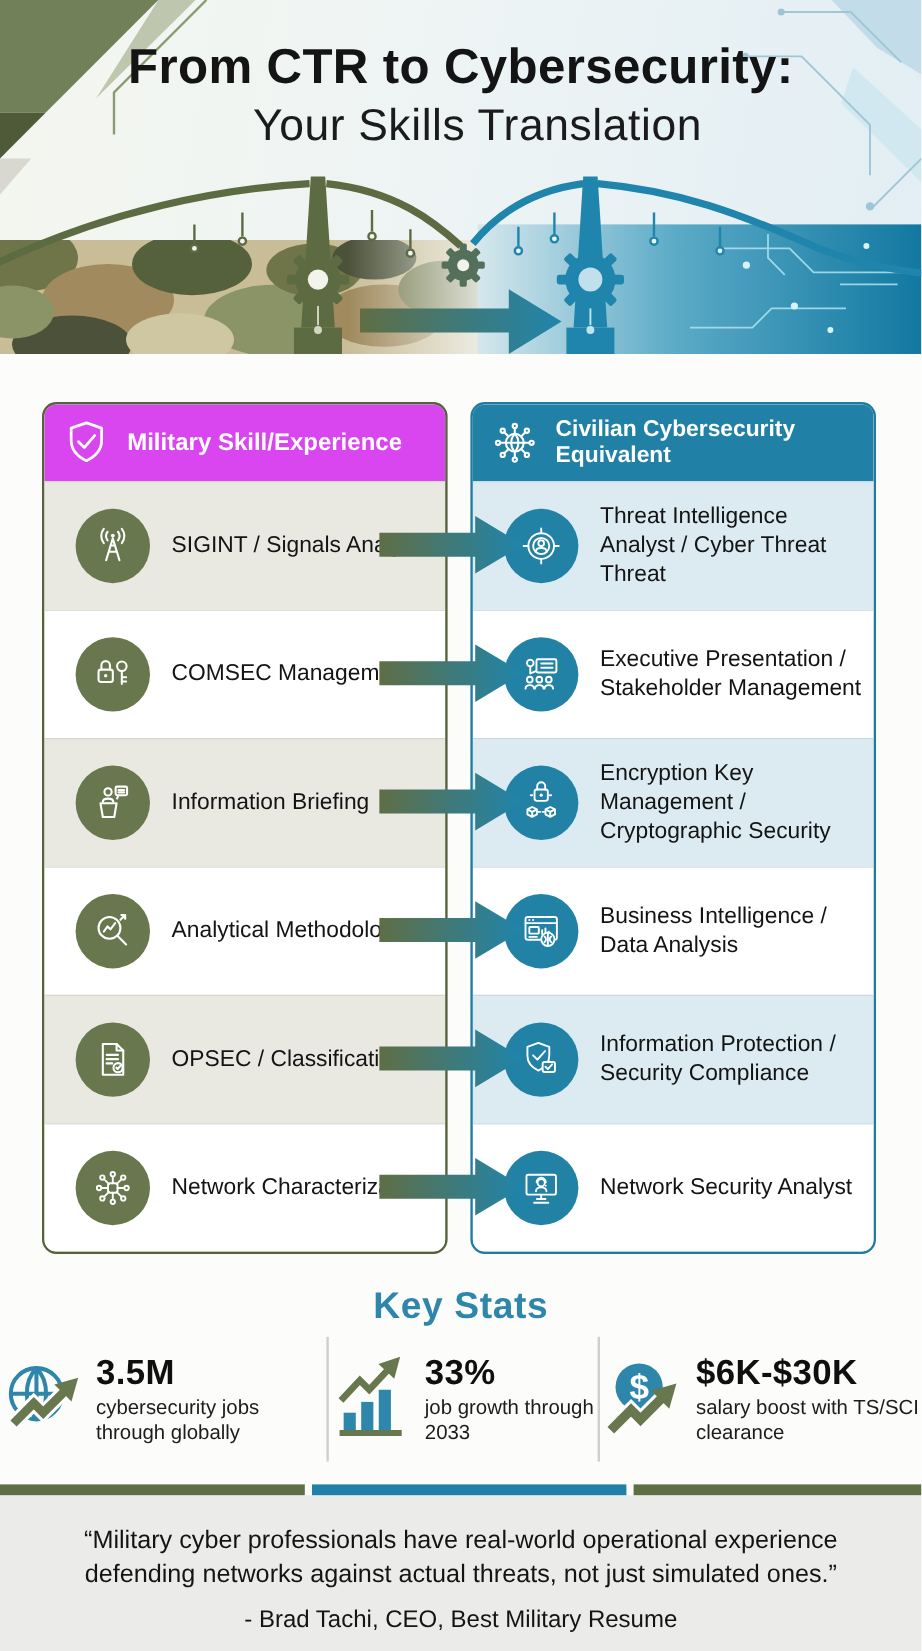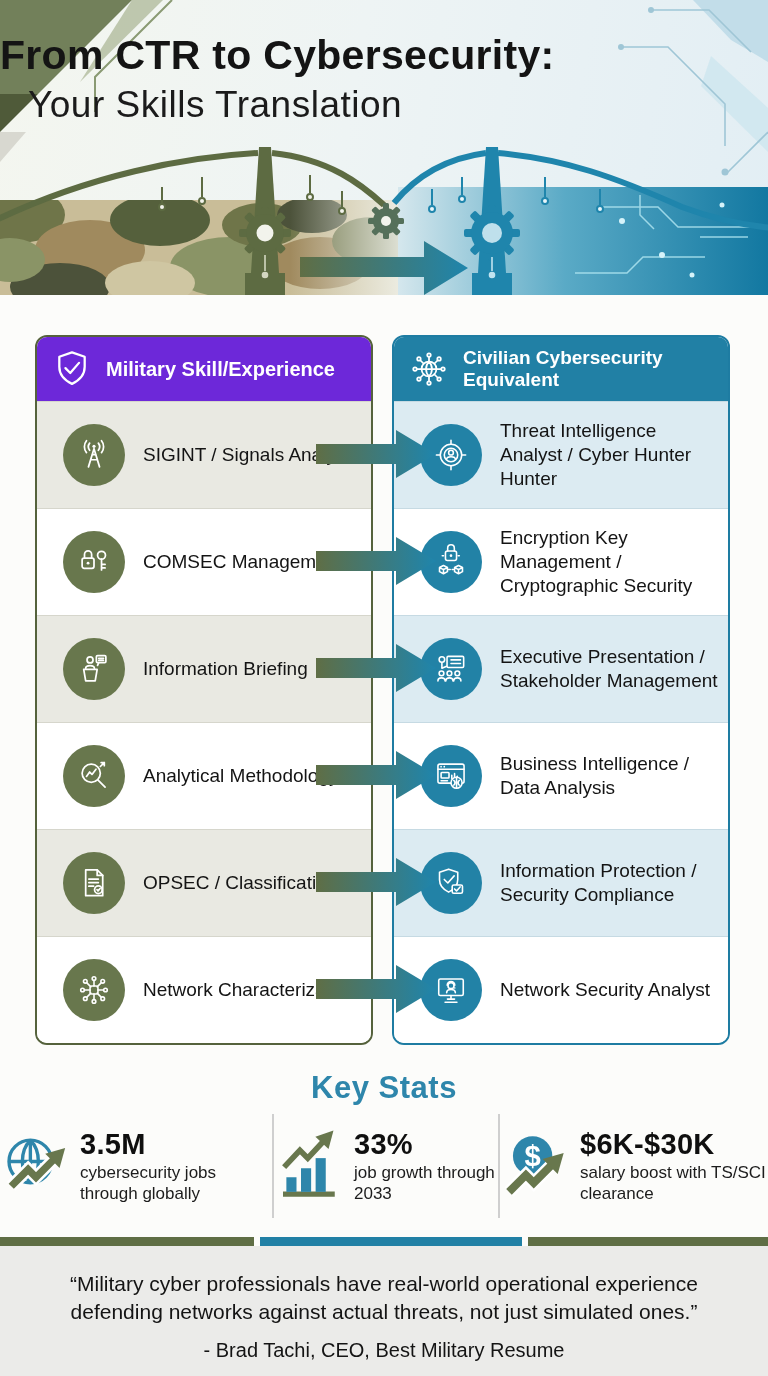--- a/index.html
+++ b/index.html
@@ -4,32 +4,32 @@
 <style>
   html,body{margin:0;padding:0;}
   body{width:768px;height:1376px;font-family:"Liberation Sans",sans-serif;background:#fff;}
   .page{position:relative;width:768px;height:1376px;overflow:hidden;background:#fcfcfa;}
 
   
   .header-bg{position:absolute;top:0;left:0;width:768px;height:295px;
     background:linear-gradient(100deg,#f4f6ef 0%,#eef4f4 45%,#e2eef4 100%);}
   .corner-tl{position:absolute;top:0;left:0;}
   .corner-tr{position:absolute;top:0;right:0;}
-  .title-wrap{position:absolute;top:32px;left:0;width:768px;text-align:left;z-index:3;}
+  .title-wrap{position:absolute;top:32px;left:0;width:768px;text-align:center;z-index:3;}
   .title-line1{font-size:41px;font-weight:bold;color:#141414;letter-spacing:.3px;}
   .title-line2{font-size:37px;font-weight:400;color:#1b1b1b;margin-top:5px;letter-spacing:.5px;margin-left:28px;}
   .banner{position:absolute;top:145px;left:0;width:768px;height:150px;}
 
   
   .panel{position:absolute;top:335px;width:338px;border-radius:12px;overflow:hidden;box-sizing:border-box;z-index:2;}
   .panel-left{left:35px;border:2px solid #55623c;}
   .panel-right{left:392px;border:2px solid #1e7ca2;}
   .panel-header{height:64px;display:flex;align-items:center;gap:13px;padding:0 14px;color:#fff;
     font-weight:bold;}
-  .panel-left .panel-header{background:#6d28d9;font-size:20px;align-items:center;}
+  .panel-left .panel-header{background:#d946ef;font-size:20px;align-items:center;}
   .panel-right .panel-header{background:#2180a5;font-size:19px;line-height:1.15;justify-content:space-between;}
   .hdr-icon{width:42px;height:42px;flex-shrink:0;display:flex;align-items:center;justify-content:center;}
   .row{height:107px;display:flex;align-items:center;gap:18px;padding:0 10px 0 26px;box-sizing:border-box;}
   .panel-left .row{border-top:1px solid #d6d6cc;}
   .panel-right .row{border-top:1px solid #c6dae3;}
   .panel-left .row:nth-child(odd){background:#ffffff;}
   .panel-left .row:nth-child(even){background:#e9e9e2;}
   .panel-right .row:nth-child(odd){background:#ffffff;}
   .panel-right .row:nth-child(even){background:#dcebf2;}
   .icon-circle{width:62px;height:62px;border-radius:50%;flex-shrink:0;
@@ -419,56 +419,56 @@
         <svg width="38" height="38" viewBox="0 0 48 48">
             <g class="ln" style="stroke-width:2">
           <circle cx="24" cy="24" r="13.5"></circle>
               <circle cx="24" cy="24" r="8.5"></circle>
           <path d="M24 5.5 v5 M24 37.5 v5 M5.5 24 h5 M37.5 24 h5"></path>
           <circle cx="24" cy="21" r="3"></circle>
           <path d="M18.5 29.5 c0-4.5 11-4.5 11 0"></path>
             </g>
           </svg>
       </span>
-      <span class="row-label">Threat Intelligence Analyst / Cyber Hunter Hunter</span>
-    </div>
-
-    <div class="row">
-      <span class="icon-circle">
-        <svg width="38" height="38" viewBox="0 0 48 48">
-            <g class="ln" style="stroke-width:2">
-          <rect x="17" y="10" width="14" height="12" rx="2.5"></rect>
-          <path d="M19.8 10 V6.5 a4.2 4.2 0 0 1 8.4 0 V10"></path>
-          <circle cx="24" cy="16" r="1.7" fill="#fff" stroke="none"></circle>
-          <path d="M13 16 h2 M33 16 h2" stroke-dasharray="1.5 2"></path>
-          <path d="M9.5 31 l5-2.6 5 2.6 -5 2.6 Z M9.5 31 v5.2 l5 2.6 v-5.2 M19.5 31 v5.2 l-5 2.6 v-5.2"></path>
-          <path d="M28.5 31 l5-2.6 5 2.6 -5 2.6 Z M28.5 31 v5.2 l5 2.6 v-5.2 M38.5 31 v5.2 l-5 2.6 v-5.2"></path>
-          <path d="M21 33.5 h6" stroke-dasharray="2 2.5"></path>
-            </g>
-          </svg>
-      </span>
-      <span class="row-label">Encryption Key Management / Cryptographic Security</span>
+      <span class="row-label">Threat Intelligence Analyst / Cyber Threat Threat</span>
     </div>
 
     <div class="row">
       <span class="icon-circle">
         <svg width="38" height="38" viewBox="0 0 48 48">
             <g class="ln" style="stroke-width:2">
           <rect x="19" y="8" width="21" height="14" rx="1.5"></rect>
           <path d="M24 12.5 h12 M24 17 h12"></path>
           <circle cx="12.5" cy="12" r="3.5"></circle>
           <path d="M12.5 16 v7 l6-2.5"></path>
           <circle cx="12" cy="29.5" r="3"></circle>
               <circle cx="22" cy="29.5" r="3"></circle>
               <circle cx="32" cy="29.5" r="3"></circle>
           <path d="M7.5 39 c0-5 9-5 9 0 M17.5 39 c0-5 9-5 9 0 M27.5 39 c0-5 9-5 9 0"></path>
             </g>
           </svg>
       </span>
       <span class="row-label">Executive Presentation / Stakeholder Management</span>
+    </div>
+
+    <div class="row">
+      <span class="icon-circle">
+        <svg width="38" height="38" viewBox="0 0 48 48">
+            <g class="ln" style="stroke-width:2">
+          <rect x="17" y="10" width="14" height="12" rx="2.5"></rect>
+          <path d="M19.8 10 V6.5 a4.2 4.2 0 0 1 8.4 0 V10"></path>
+          <circle cx="24" cy="16" r="1.7" fill="#fff" stroke="none"></circle>
+          <path d="M13 16 h2 M33 16 h2" stroke-dasharray="1.5 2"></path>
+          <path d="M9.5 31 l5-2.6 5 2.6 -5 2.6 Z M9.5 31 v5.2 l5 2.6 v-5.2 M19.5 31 v5.2 l-5 2.6 v-5.2"></path>
+          <path d="M28.5 31 l5-2.6 5 2.6 -5 2.6 Z M28.5 31 v5.2 l5 2.6 v-5.2 M38.5 31 v5.2 l-5 2.6 v-5.2"></path>
+          <path d="M21 33.5 h6" stroke-dasharray="2 2.5"></path>
+            </g>
+          </svg>
+      </span>
+      <span class="row-label">Encryption Key Management / Cryptographic Security</span>
     </div>
 
     <div class="row">
       <span class="icon-circle">
         <svg width="38" height="38" viewBox="0 0 48 48">
             <g class="ln" style="stroke-width:2">
           <rect x="7.5" y="9" width="33" height="24" rx="2.5"></rect>
           <path d="M7.5 15.5 h33"></path>
           <circle cx="11.5" cy="12.2" r="1.1" fill="#fff" stroke="none"></circle>
           <circle cx="15.5" cy="12.2" r="1.1" fill="#fff" stroke="none"></circle>

